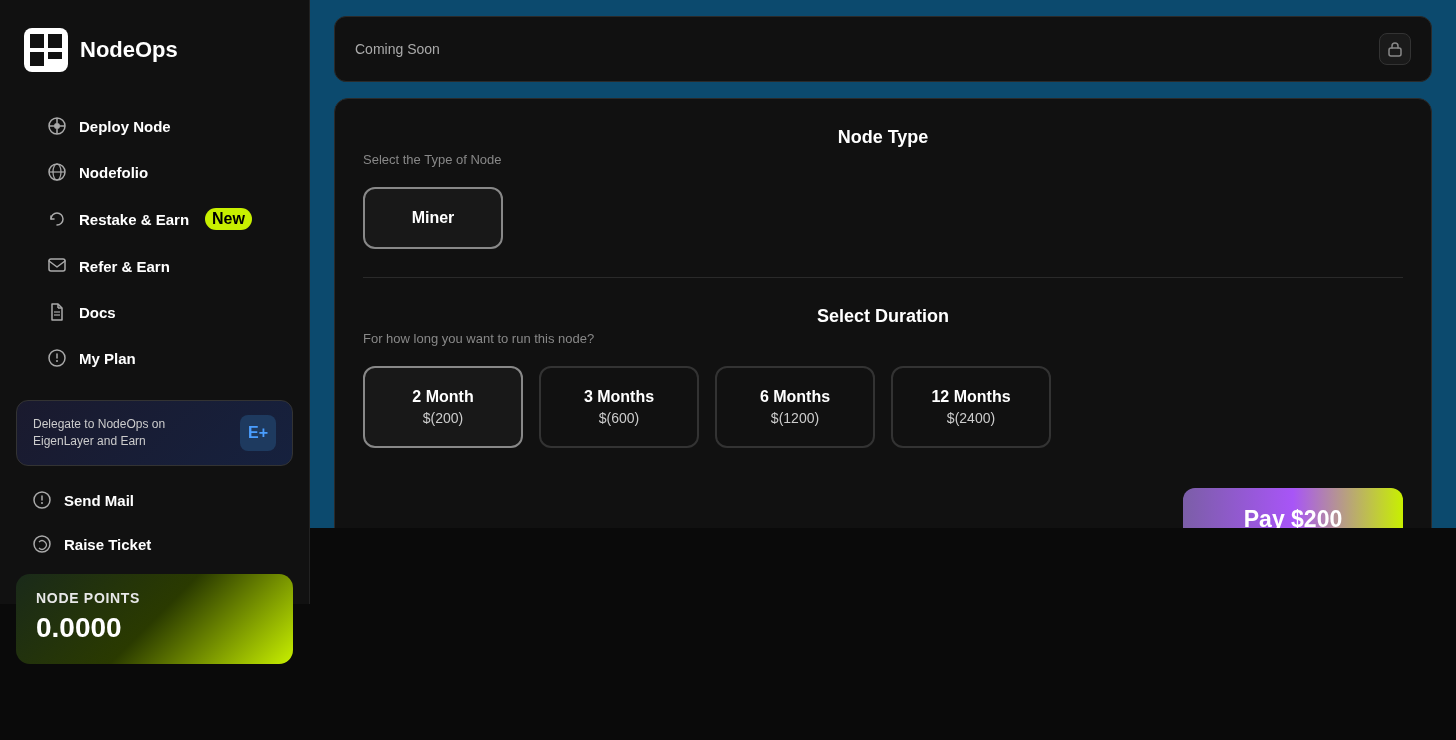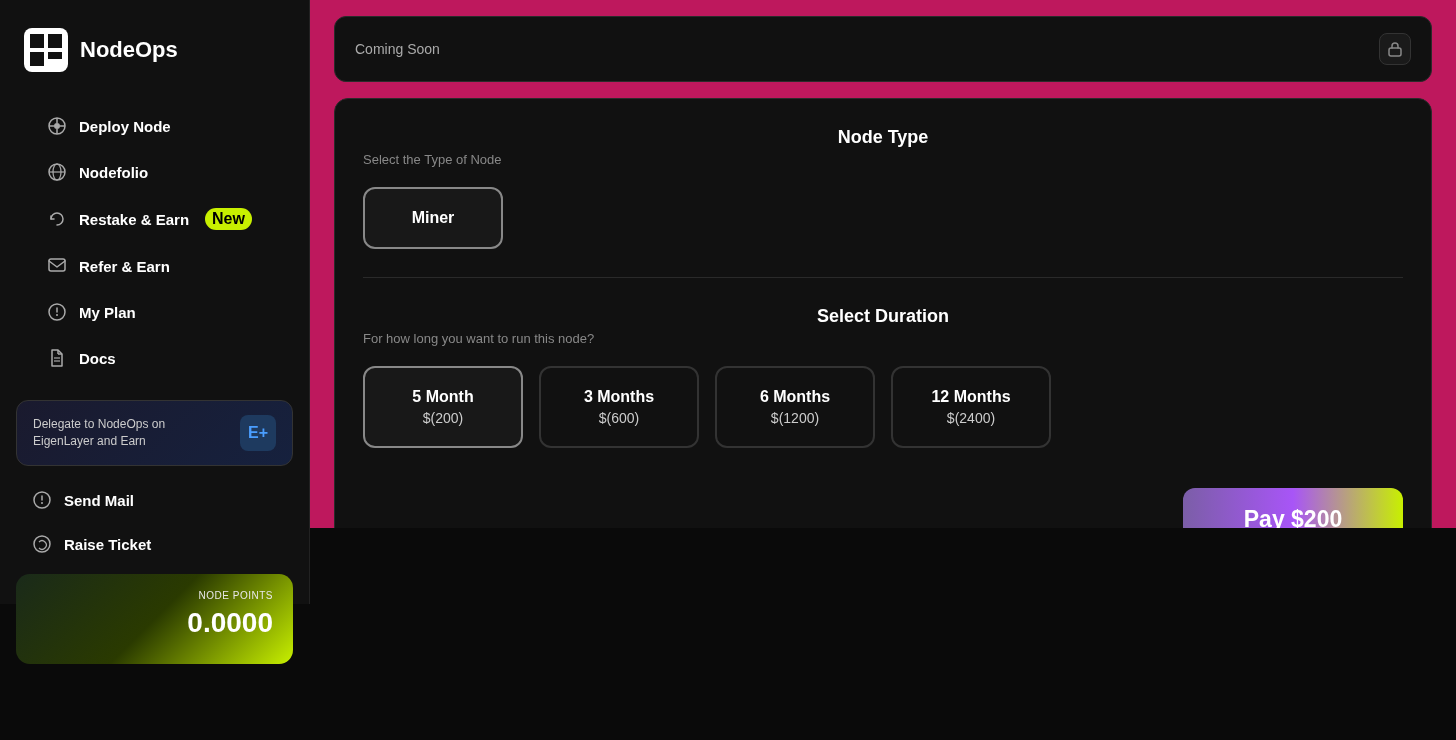--- a/index.html
+++ b/index.html
@@ -111,50 +111,49 @@
       display: flex;
       align-items: center;
       justify-content: center;
       font-size: 16px;
       font-weight: 900;
       color: #4a9eff;
     }
 
     .sidebar-bottom {
       padding: 0 0 0;
-      text-align: right;
     }
 
     .node-points-card {
       margin: 8px 16px 0;
       background: linear-gradient(135deg, #1a2a1a, #2a3a00, #c8f000);
       border-radius: 14px;
       padding: 16px 20px;
       min-height: 90px;
     }
 
     .node-points-label {
-      font-size: 10px;
-      font-weight: 400;
+      font-size: 14px;
+      font-weight: 700;
       color: #e8e8e8;
       text-transform: uppercase;
       letter-spacing: 0.05em;
     }
 
     .node-points-value {
       font-size: 28px;
       font-weight: 700;
       color: #fff;
       margin-top: 6px;
     }
 
     
     .main-content {
       flex: 1;
-      background: #be185d;
+      background: #0c4a6e;
       height: 528px;
       overflow-y: auto;
       padding: 16px 24px;
     }
 
     
     .coming-soon-card {
       display: flex;
       align-items: center;
       justify-content: space-between;
@@ -338,36 +337,36 @@
     <div class="nav-item">
       <svg class="nav-icon" viewBox="0 0 20 20" fill="none">
         <rect x="2" y="3" width="16" height="12" rx="2" stroke="#aaa" stroke-width="1.5"></rect>
         <polyline points="2,5 10,11 18,5" stroke="#aaa" stroke-width="1.5" stroke-linecap="round" stroke-linejoin="round"></polyline>
       </svg>
       <span class="nav-item-label">Refer &amp; Earn</span>
     </div>
 
     <div class="nav-item">
       <svg class="nav-icon" viewBox="0 0 20 20" fill="none">
-        <circle cx="10" cy="10" r="8" stroke="#aaa" stroke-width="1.5"></circle>
-        <line x1="10" y1="6" x2="10" y2="10" stroke="#aaa" stroke-width="1.5" stroke-linecap="round"></line>
-        <circle cx="10" cy="13" r="1" fill="#aaa"></circle>
-      </svg>
-      <span class="nav-item-label">My Plan</span>
-    </div>
-
-    <div class="nav-item">
-      <svg class="nav-icon" viewBox="0 0 20 20" fill="none">
         <path d="M5 2 L5 18 L15 18 L15 6 L11 2 Z" stroke="#aaa" stroke-width="1.5" stroke-linejoin="round"></path>
         <line x1="11" y1="2" x2="11" y2="6" stroke="#aaa" stroke-width="1.5"></line>
         <line x1="11" y1="6" x2="15" y2="6" stroke="#aaa" stroke-width="1.5"></line>
         <line x1="7" y1="10" x2="13" y2="10" stroke="#aaa" stroke-width="1.2"></line>
         <line x1="7" y1="13" x2="13" y2="13" stroke="#aaa" stroke-width="1.2"></line>
       </svg>
       <span class="nav-item-label">Docs</span>
+    </div>
+
+    <div class="nav-item">
+      <svg class="nav-icon" viewBox="0 0 20 20" fill="none">
+        <circle cx="10" cy="10" r="8" stroke="#aaa" stroke-width="1.5"></circle>
+        <line x1="10" y1="6" x2="10" y2="10" stroke="#aaa" stroke-width="1.5" stroke-linecap="round"></line>
+        <circle cx="10" cy="13" r="1" fill="#aaa"></circle>
+      </svg>
+      <span class="nav-item-label">My Plan</span>
     </div>
   </div>
 
   <div class="delegate-banner">
     <span class="delegate-text">Delegate to NodeOps on EigenLayer and Earn</span>
     <div class="delegate-logo">
       <span>E+</span>
     </div>
   </div>
 
@@ -421,21 +420,21 @@
       </div>
     </div>
 
     <hr class="section-divider">
 
     <div>
       <div class="section-title">Select Duration</div>
       <div class="section-subtitle">For how long you want to run this node?</div>
       <div class="duration-options">
         <button class="duration-option selected">
-          <div class="duration-months">5 Month</div>
+          <div class="duration-months">2 Month</div>
           <div class="duration-price">$(200)</div>
         </button>
         <button class="duration-option">
           <div class="duration-months">3 Months</div>
           <div class="duration-price">$(600)</div>
         </button>
         <button class="duration-option">
           <div class="duration-months">6 Months</div>
           <div class="duration-price">$(1200)</div>
         </button>

